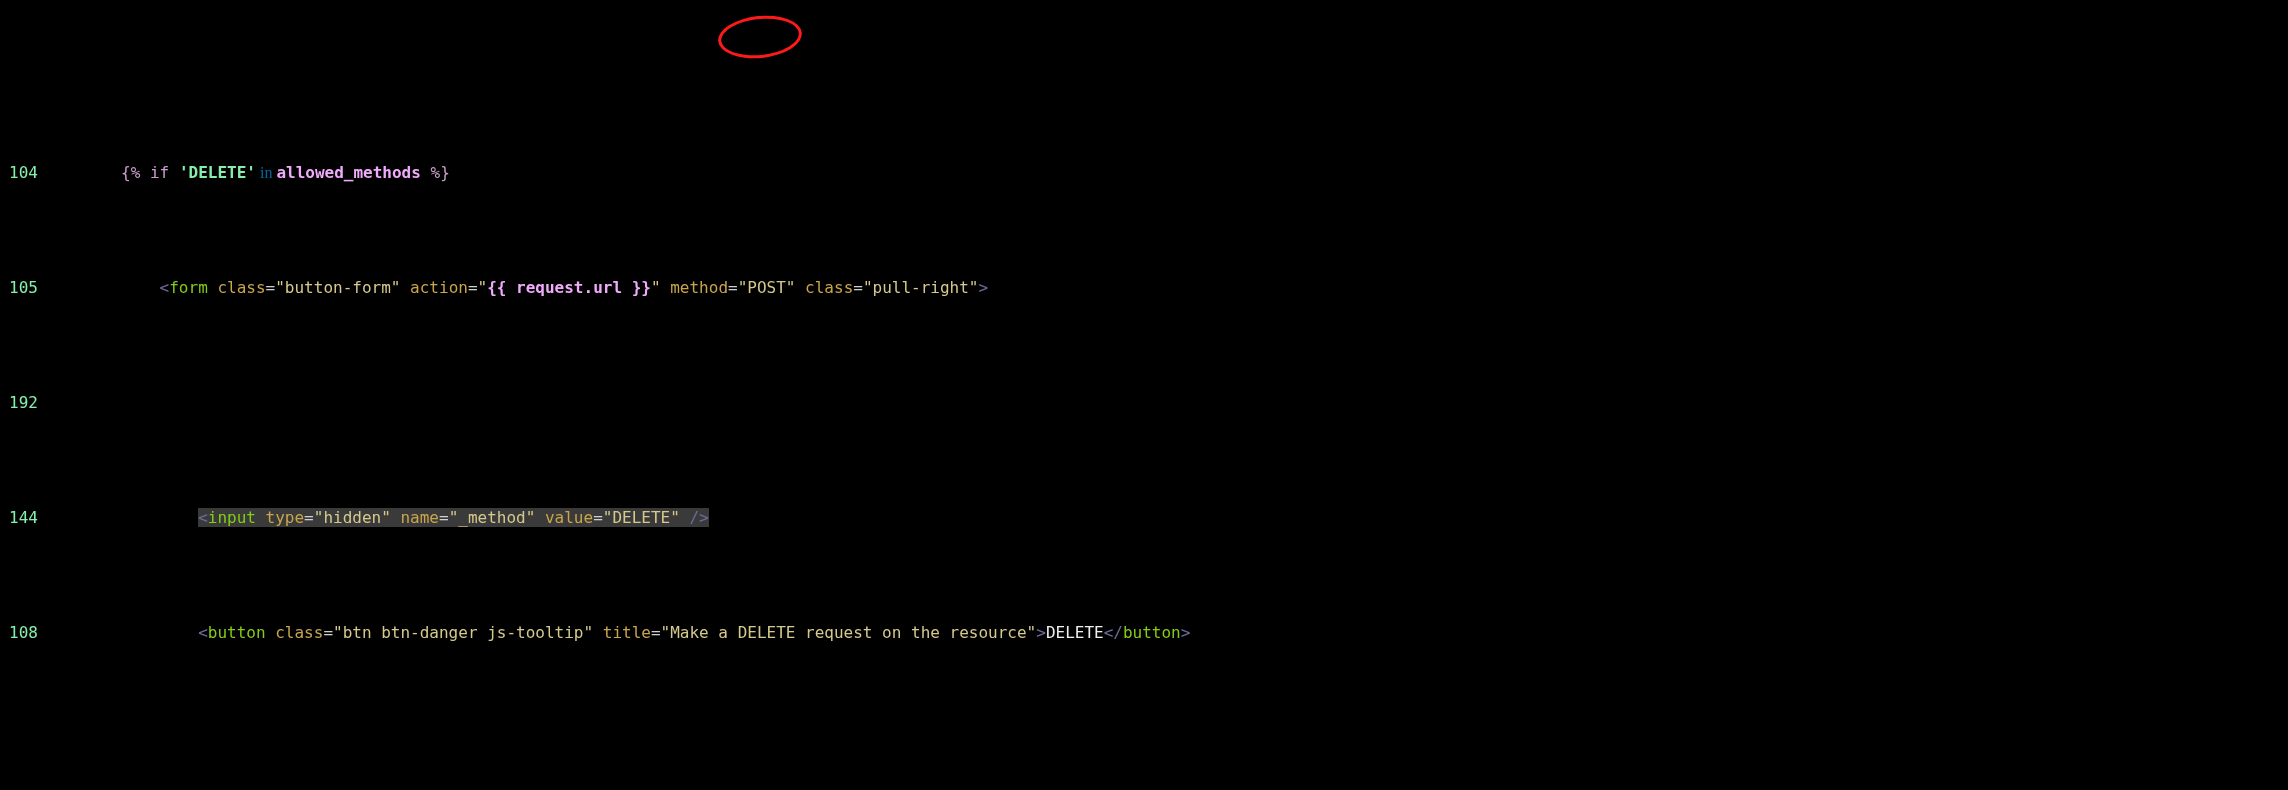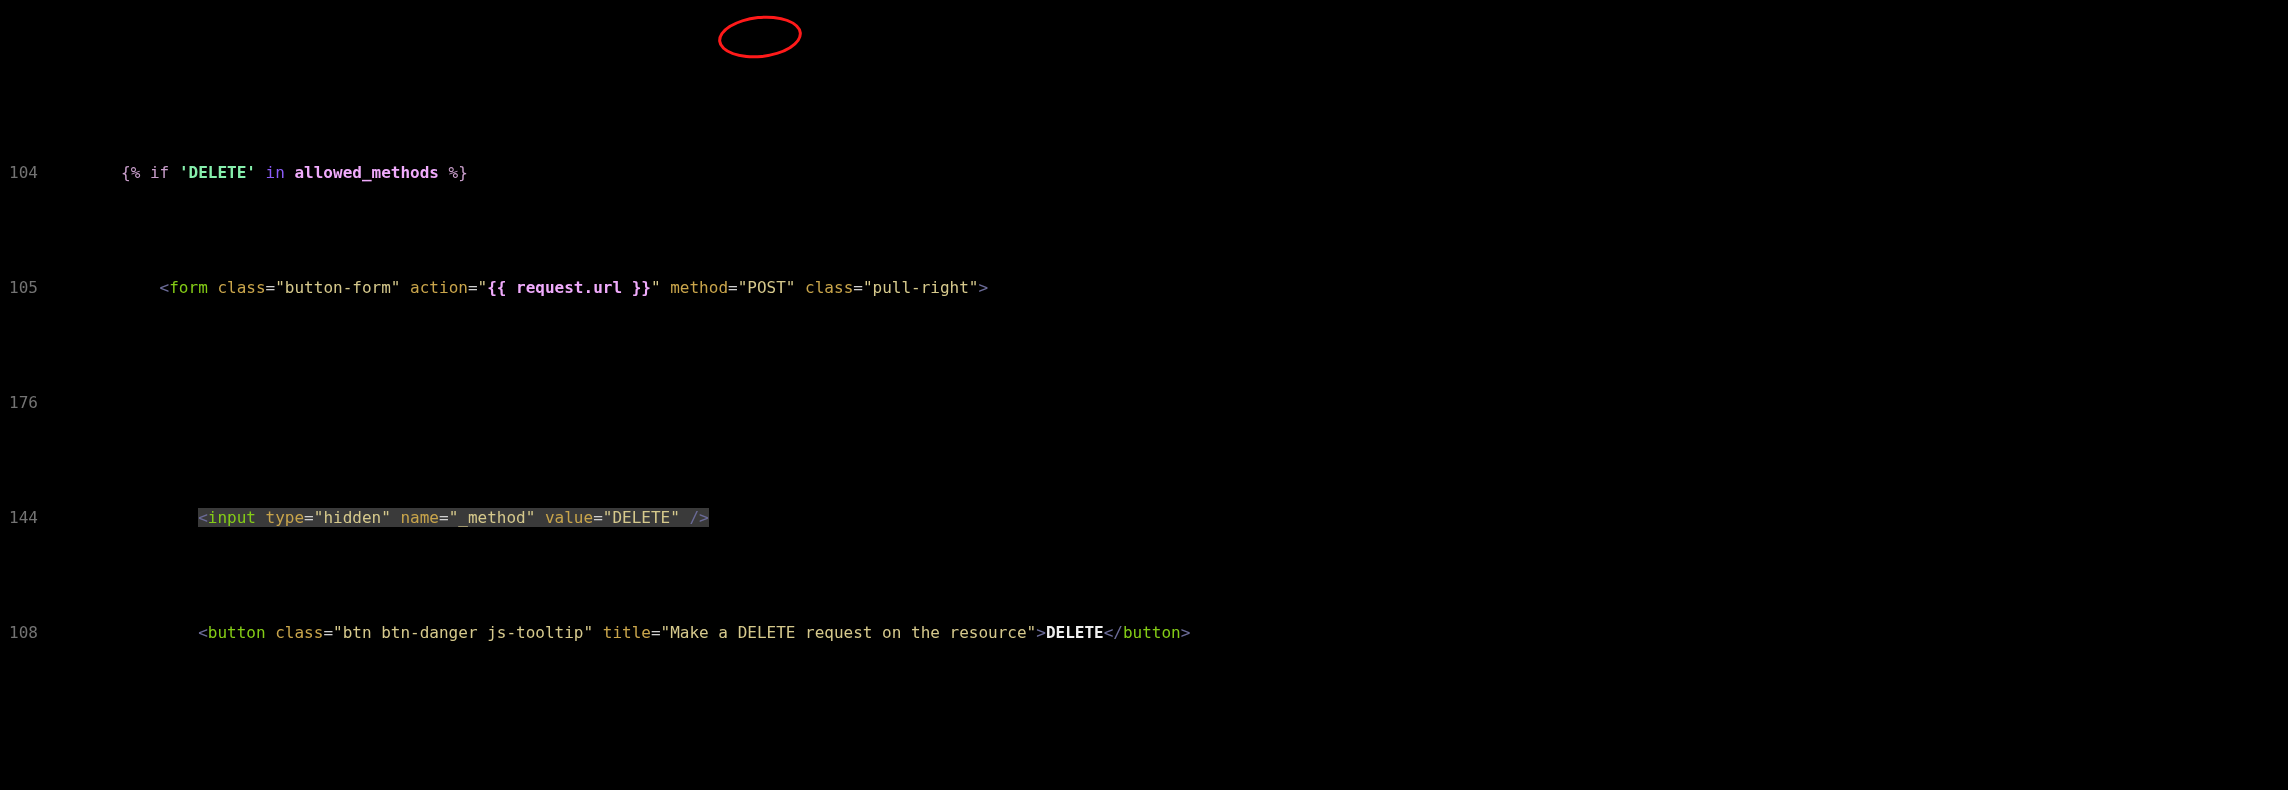--- a/index.html
+++ b/index.html
@@ -20,40 +20,40 @@
   }
   .line {
     display: flex;
     align-items: baseline;
     height: 23px;
   }
   .gutter {
     display: inline-block;
     width: 38px;
     text-align: right;
-    color: #737373;
+    color: #86efac;
     padding-right: 6px;
     user-select: none;
   }
   .code-cell {
     display: inline-block;
   }
   
   .kw1    { color: #c99ecb; }   
   .str    { color: #86efac; font-weight: bold; }   
-  .op     { color: #8b5cf6; }   
+  .op     { color: #0369a1; font-family: Liberation Serif, serif; }   
   .var    { color: #f0abfc; font-weight: bold; }   
   .tagb   { color: #6b6b98; }   
   .tagn   { color: #84cc16; }   
   .attr   { color: #c9a54b; }   
   .eq     { color: #d0d0d0; }
   .astr   { color: #d6c98c; }   
   .white  { color: #f0f0f0; }
   .cmt    { color: #6f6f6f; }   
-  .bold   { font-weight: bold; }
+  .bold   { font-weight: normal; }
   .highlight-block {
     background: #3a3a3a;
   }
   .red-circle {
     position: absolute;
     border: 3px solid #ff1a1a;
     border-radius: 50%;
     pointer-events: none;
     transform: rotate(-6deg);
   }
@@ -73,21 +73,21 @@
   </div>
 
   
   <div class="line">
     <span class="gutter">105</span>
     <span class="code-cell"><span>            </span><span class="tagb">&lt;</span><span class="tagn">form</span><span> </span><span class="attr">class</span><span class="eq">=</span><span class="astr">"button-form"</span><span> </span><span class="attr">action</span><span class="eq">=</span><span class="astr">"</span><span class="var">{{ request.url }}</span><span class="astr">"</span><span> </span><span class="attr">method</span><span class="eq">=</span><span class="astr">"POST"</span><span> </span><span class="attr">class</span><span class="eq">=</span><span class="astr">"pull-right"</span><span class="tagb">&gt;</span></span>
   </div>
 
   
   <div class="line">
-    <span class="gutter">176</span>
+    <span class="gutter">192</span>
   </div>
 
   
   <div class="line">
     <span class="gutter">144</span>
     <span class="code-cell"><span>                </span><span class="highlight-block"><span class="tagb">&lt;</span><span class="tagn">input</span><span> </span><span class="attr">type</span><span class="eq">=</span><span class="astr">"hidden"</span><span> </span><span class="attr">name</span><span class="eq">=</span><span class="astr">"_method"</span><span> </span><span class="attr">value</span><span class="eq">=</span><span class="astr">"DELETE"</span><span class="tagb"> /&gt;</span></span></span>
   </div>
 
   
   <div class="line">

